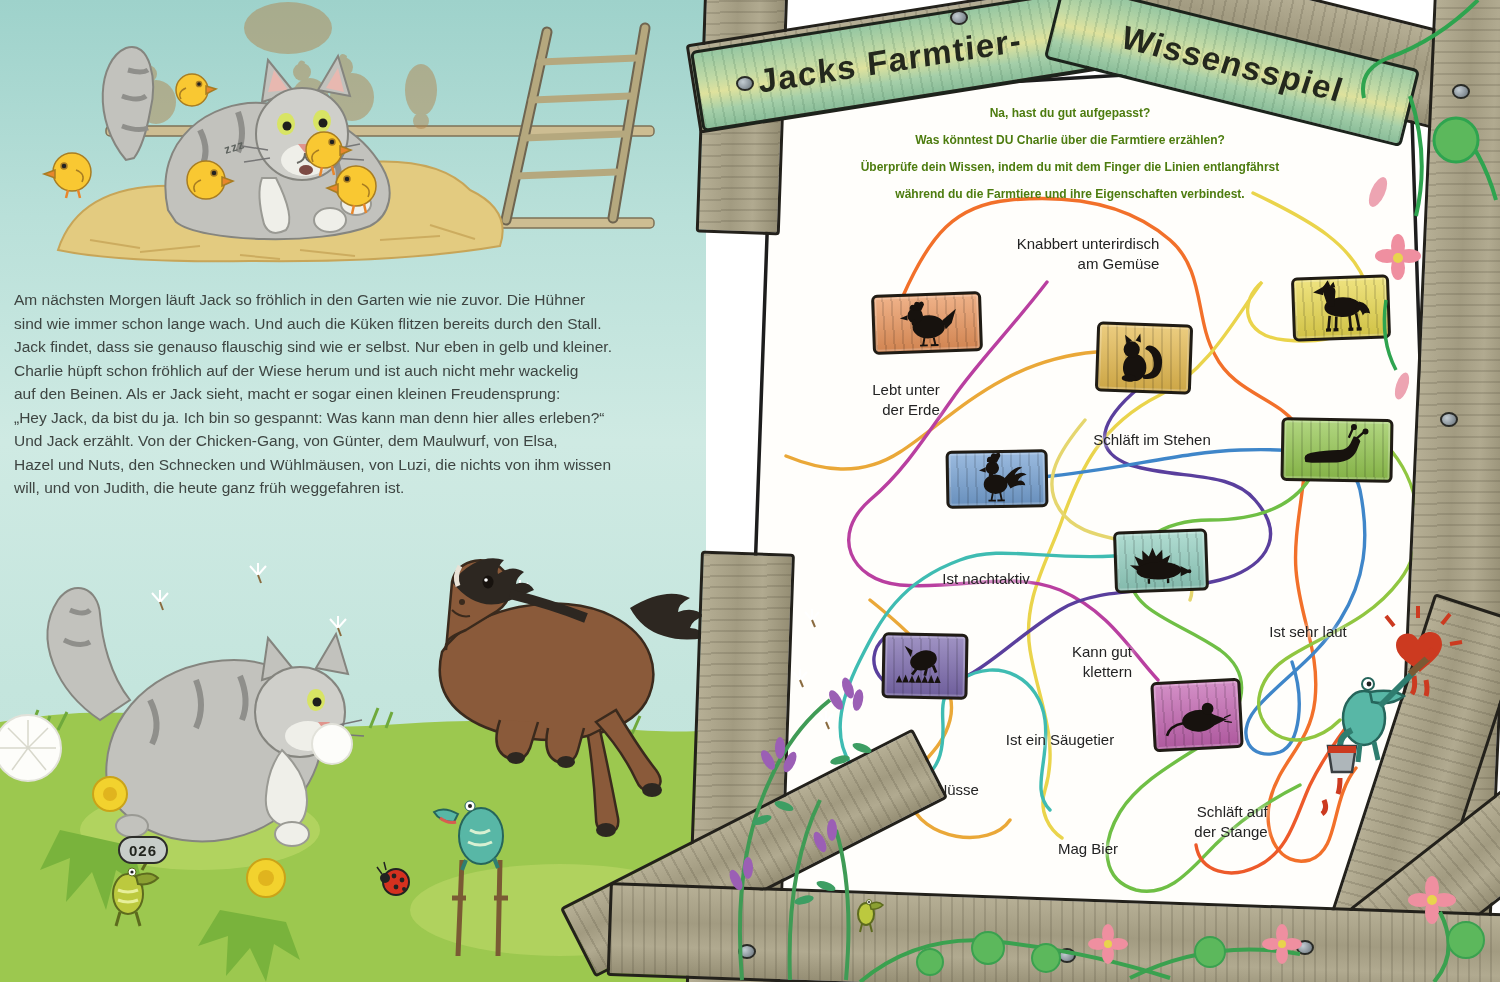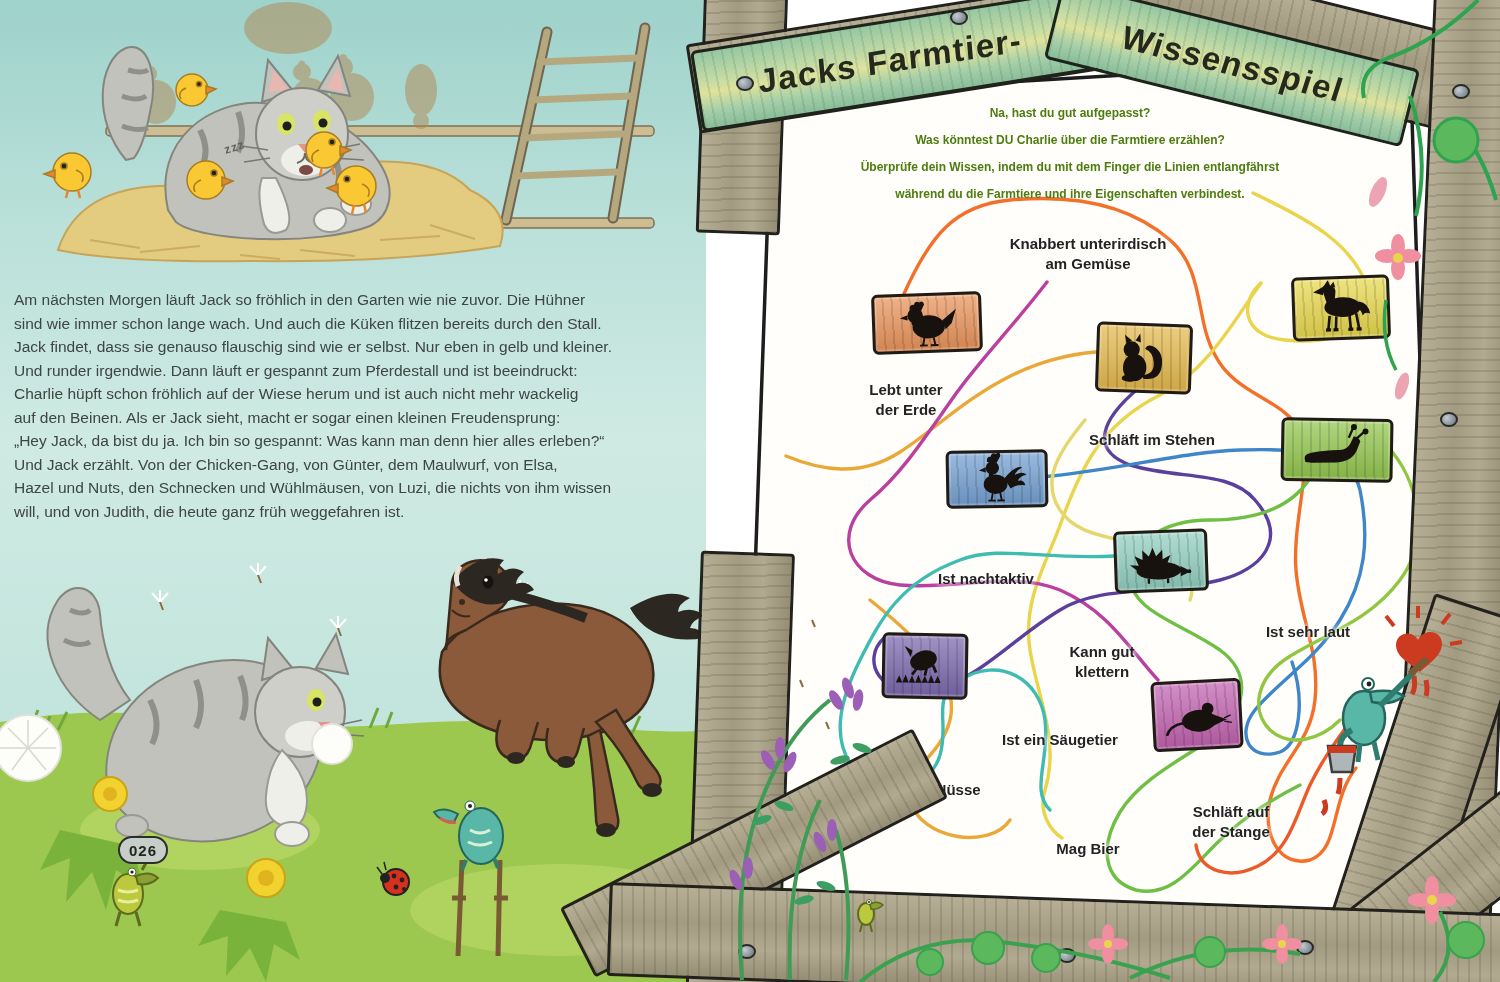--- a/index.html
+++ b/index.html
@@ -15,22 +15,22 @@
     border:2.5px solid #2d2d2a;border-radius:14px;font-size:15px;font-weight:700;color:#22251f;
     display:flex;align-items:center;justify-content:center;letter-spacing:1px;z-index:3;}
   .zzz{position:absolute;left:224px;top:140px;font-size:12px;font-weight:700;color:#5d625e;
     transform:rotate(-18deg);letter-spacing:1px;z-index:2;}
   
   .page-right{position:absolute;left:706px;top:0;width:794px;height:982px;background:#ffffff;}
   .layer{position:absolute;left:0;top:0;width:1500px;height:982px;pointer-events:none;}
   .paper-layer{z-index:4}.lines-layer{z-index:5}
   .intro{position:absolute;left:720px;top:100px;width:700px;text-align:center;z-index:7;
     font-size:12px;font-weight:700;color:#4d7c0f;line-height:27px;}
-  .glabel{position:absolute;transform:translate(-50%,-50%);z-index:7;text-align:center;
-    font-size:15px;font-weight:700;color:#232323;line-height:1.32;white-space:pre-line;
+  .glabel{position:absolute;transform:translate(-50%,-50%);z-index:7;text-align:right;
+    font-size:15px;font-weight:400;color:#232323;line-height:1.32;white-space:pre-line;
     text-shadow:0 0 5px #fff,0 0 9px #fff;}
   .tile{position:absolute;z-index:6;border:3.5px solid #201c15;border-radius:6px;
     box-shadow:inset 0 0 0 2px rgba(255,255,255,.22);}
   .tile svg{width:100%;height:100%;display:block}
   
   .plank{position:absolute;z-index:8;border:3px solid #23211b;border-radius:4px;
     background:repeating-linear-gradient(177deg,rgba(82,76,58,.20) 0 2px,transparent 2px 11px),
       linear-gradient(90deg,#b6af95,#a29b81 40%,#b1aa90 68%,#958e74);}
   .plank.h{background:repeating-linear-gradient(88deg,rgba(82,76,58,.20) 0 2px,transparent 2px 11px),
       linear-gradient(180deg,#b6af95,#a29b81 40%,#b1aa90 68%,#958e74);}
@@ -160,21 +160,20 @@
             <path d="M-2 19 l-2 9 M8 18 l2 9" stroke="#e8862c" stroke-width="2.5"></path>
           </g>
       </g>
     </svg>
     <div class="zzz">zzz</div>
 
     <div class="story" id="story">
         <div>Am nächsten Morgen läuft Jack so fröhlich in den Garten wie nie zuvor. Die Hühner</div>
         <div>sind wie immer schon lange wach. Und auch die Küken flitzen bereits durch den Stall.</div>
         <div>Jack findet, dass sie genauso flauschig sind wie er selbst. Nur eben in gelb und kleiner.</div>
-        <div>Und runder irgendwie. Dann läuft er gespannt zum Pferdestall und ist beeindruckt:</div>
         <div>Charlie hüpft schon fröhlich auf der Wiese herum und ist auch nicht mehr wackelig</div>
         <div>auf den Beinen. Als er Jack sieht, macht er sogar einen kleinen Freudensprung:</div>
         <div>„Hey Jack, da bist du ja. Ich bin so gespannt: Was kann man denn hier alles erleben?“</div>
         <div>Und Jack erzählt. Von der Chicken-Gang, von Günter, dem Maulwurf, von Elsa,</div>
         <div>Hazel und Nuts, den Schnecken und Wühlmäusen, von Luzi, die nichts von ihm wissen</div>
         <div>will, und von Judith, die heute ganz früh weggefahren ist.</div>
       </div>
 
     <svg width="900" height="452" style="position:absolute;left:0;top:530;z-index:1">
       <path d="M0 192 Q100 174 200 190 Q300 202 400 194 Q520 186 610 198 Q680 204 706 200 L706 452 L0 452 Z" fill="#9cc84f"></path>

